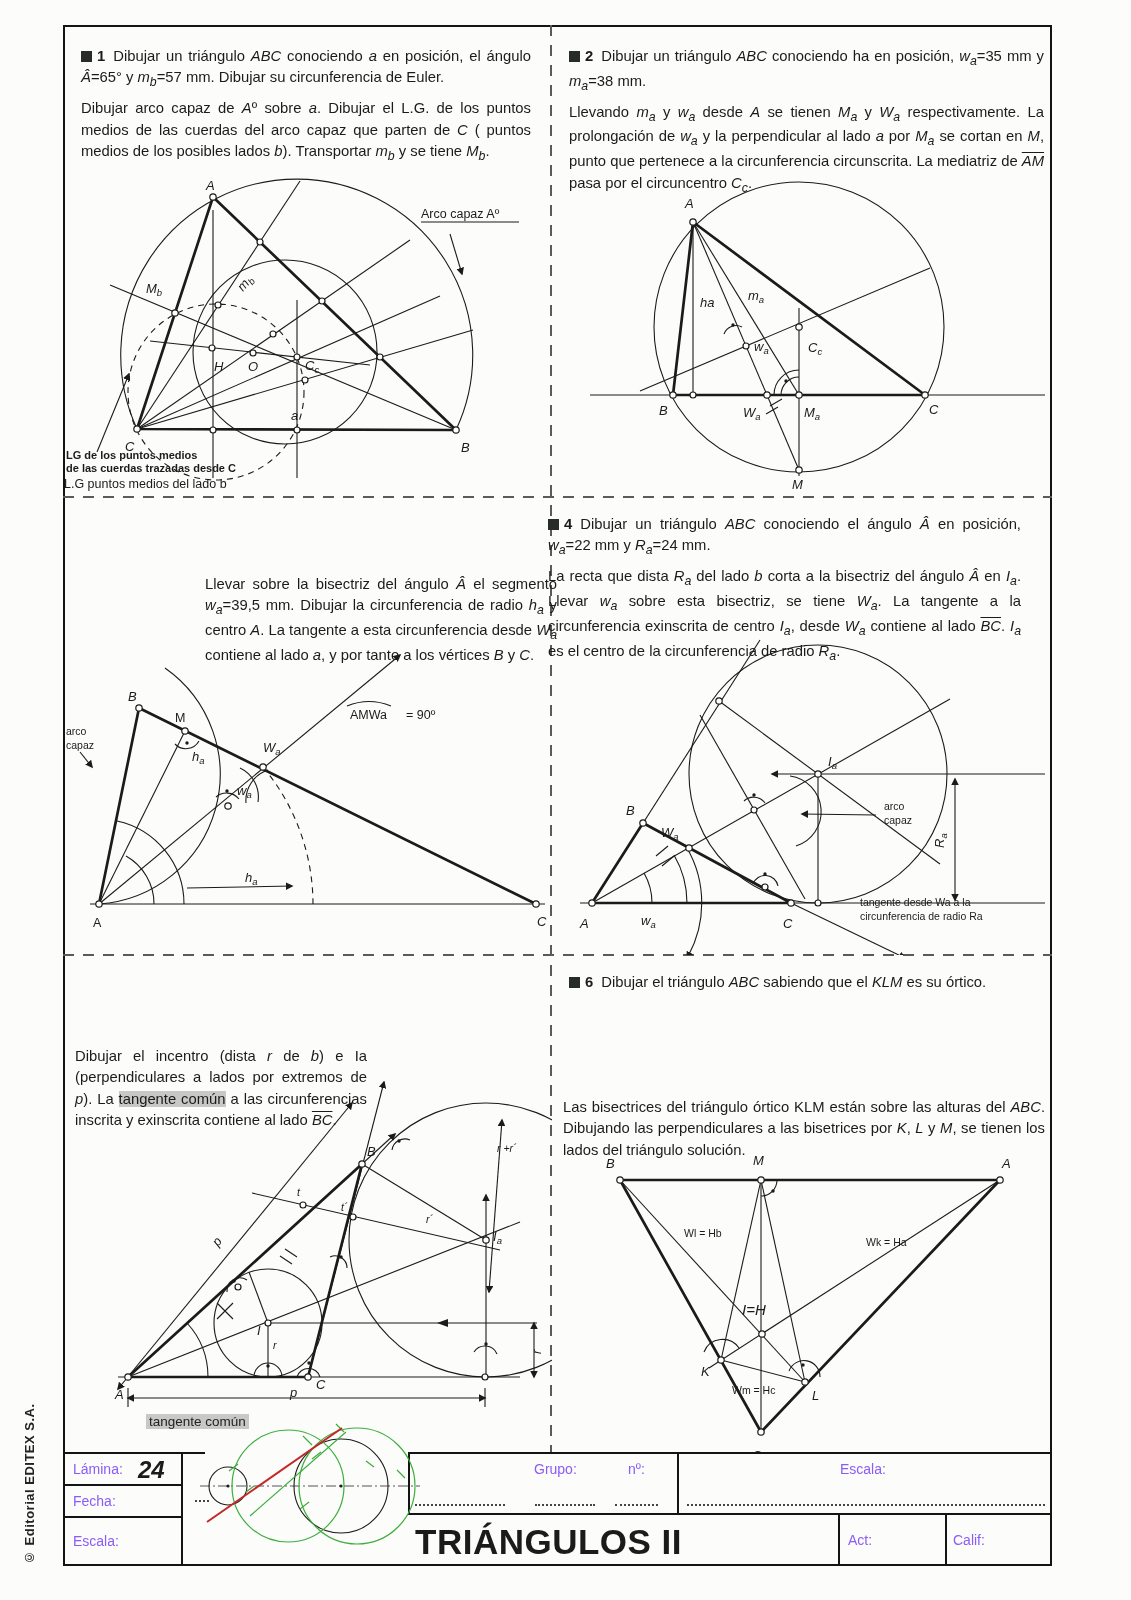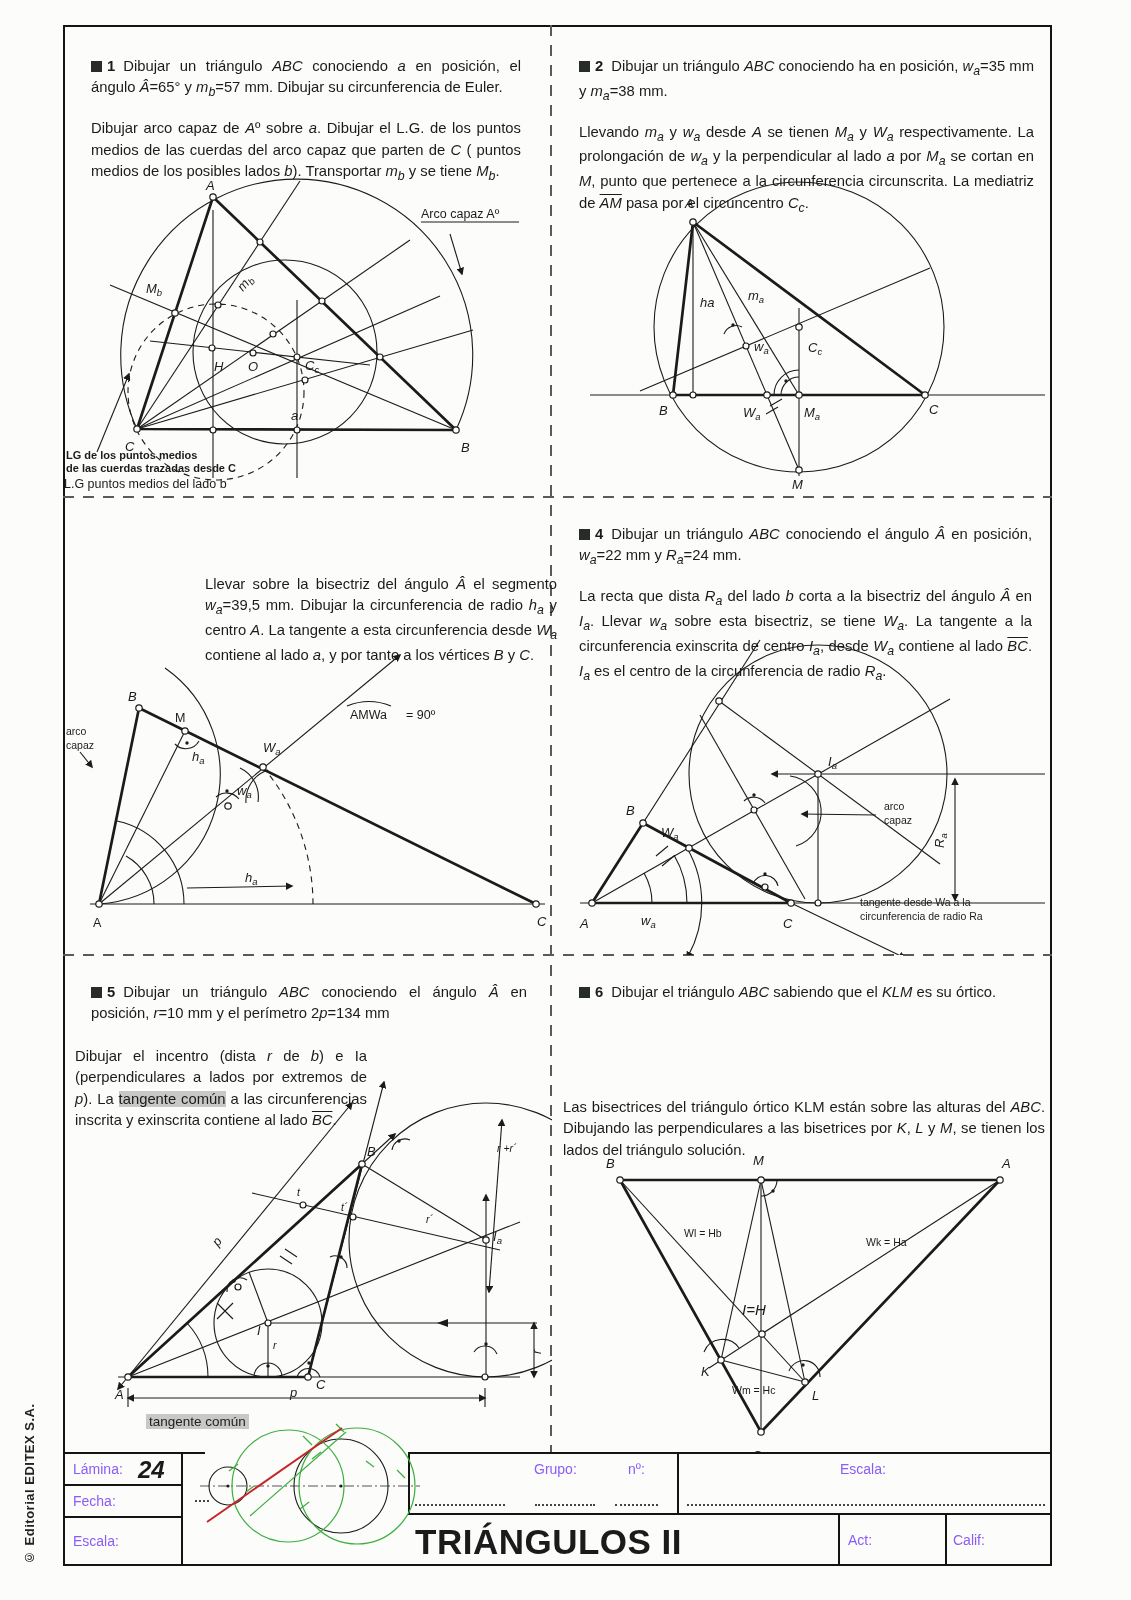--- a/index.html
+++ b/index.html
@@ -8,21 +8,21 @@
   .frame{position:absolute;left:63px;top:25px;width:989px;height:1541px;
          border:2.5px solid #141414;box-sizing:border-box;}
   .vdash{position:absolute;left:550px;top:25px;width:2px;height:1427px;
          background:repeating-linear-gradient(180deg,#5a5a5a 0 11px,transparent 11px 20px);}
   .hdash{position:absolute;left:63px;width:989px;height:2px;
          background:repeating-linear-gradient(90deg,#5a5a5a 0 11px,transparent 11px 20px);}
   .copyright{position:absolute;left:22px;top:1380px;height:185px;
              writing-mode:vertical-rl;transform:rotate(180deg);
              font-size:13px;font-weight:bold;letter-spacing:.5px;color:#222;}
   .txt{position:absolute;font-size:14.8px;line-height:1.45;text-align:justify;}
-  .txt p{margin:16px;}
+  .txt p{margin:6px;}
   .bullet{display:inline-block;width:11px;height:11px;background:#272c28;
           margin-right:5px;vertical-align:-1px;}
   .num{font-weight:bold;margin-right:8px;}
   .ol{text-decoration:overline;}
   .hl{background:#c8c8c6;}
   .fig{position:absolute;pointer-events:none;}
   .ln{fill:none;stroke:#1b1b1b;stroke-width:1.1;}
   .th{stroke-width:2.7;}
   .dsh{stroke-dasharray:6 5;}
   .pt{fill:#fff;stroke:#1b1b1b;stroke-width:1.2;}
@@ -61,28 +61,25 @@
     <p>Dibujar arco capaz de <i>A</i>º sobre <i>a</i>. Dibujar el L.G. de los puntos medios de las cuerdas del arco capaz que parten de <i>C</i> ( puntos medios de los posibles lados <i>b</i>). Transportar <i>m<sub>b</sub></i> y se tiene <i>M<sub>b</sub></i>.</p>
   </div>
 
   <div class="txt" style="left:563px;top:40px;width:487px">
     <p><span class="bullet"></span><span class="num">2</span><span>Dibujar un triángulo <i>ABC</i> conociendo ha en posición, <i>w<sub>a</sub></i>=35 mm y <i>m<sub>a</sub></i>=38 mm.</span></p>
     <p>Llevando <i>m<sub>a</sub></i> y <i>w<sub>a</sub></i> desde <i>A</i> se tienen <i>M<sub>a</sub></i> y <i>W<sub>a</sub></i> respectivamente. La prolongación de <i>w<sub>a</sub></i> y la perpendicular al lado <i>a</i> por <i>M<sub>a</sub></i> se cortan en <i>M</i>, punto que pertenece a la circunferencia circunscrita. La mediatriz de <span class="ol"><i>AM</i></span> pasa por el circuncentro <i>C<sub>c</sub></i>.</p>
   </div>
 
   <div class="txt" style="left:205px;top:574px;width:352px">Llevar sobre la bisectriz del ángulo <i>Â</i> el segmento <i>w<sub>a</sub></i>=39,5 mm. Dibujar la circunferencia de radio <i>h<sub>a</sub></i> y centro <i>A</i>. La tangente a esta circunferencia desde <i>W<sub>a</sub></i> contiene al lado <i>a</i>, y por tanto a los vértices <i>B</i> y <i>C</i>.</div>
 
-  <div class="txt" style="left:563px;top:508px;width:485px">
+  <div class="txt" style="left:542px;top:508px;width:485px">
     <p><span class="bullet"></span><span class="num">4</span><span>Dibujar un triángulo <i>ABC</i> conociendo el ángulo <i>Â</i> en posición, <i>w<sub>a</sub></i>=22 mm y <i>R<sub>a</sub></i>=24 mm.</span></p>
     <p>La recta que dista <i>R<sub>a</sub></i> del lado <i>b</i> corta a la bisectriz del ángulo <i>Â</i> en <i>I<sub>a</sub></i>. Llevar <i>w<sub>a</sub></i> sobre esta bisectriz, se tiene <i>W<sub>a</sub></i>. La tangente a la circunferencia exinscrita de centro <i>I<sub>a</sub></i>, desde <i>W<sub>a</sub></i> contiene al lado <span class="ol"><i>BC</i></span>. <i>I<sub>a</sub></i> es el centro de la circunferencia de radio <i>R<sub>a</sub></i>.</p>
   </div>
 
-  <div class="txt" style="left:75px;top:966px;width:468px">
-    <p><span class="bullet"></span><span class="num">5</span><span>Dibujar un triángulo <i>ABC</i> conociendo el ángulo <i>Â</i> en posición, <i>r</i>=10 mm y el perímetro 2<i>p</i>=134 mm</span></p>
-  </div>
   <div class="txt" style="left:75px;top:1046px;width:292px">Dibujar el incentro (dista <i>r</i> de <i>b</i>) e Ia (perpendiculares a lados por extremos de <i>p</i>). La <span class="hl">tangente común</span> a las circunferencias inscrita y exinscrita contiene al lado <span class="ol"><i>BC</i></span>.</div>
 
   <div class="txt" style="left:563px;top:966px;width:485px">
     <p><span class="bullet"></span><span class="num">6</span><span>Dibujar el triángulo <i>ABC</i> sabiendo que el <i>KLM</i> es su órtico.</span></p>
   </div>
   <div class="txt" style="left:563px;top:1097px;width:482px">Las bisectrices del triángulo órtico KLM están sobre las alturas del <i>ABC</i>. Dibujando las perpendiculares a las bisetrices por <i>K</i>, <i>L</i> y <i>M</i>, se tienen los lados del triángulo solución.</div>
 
   <svg class="fig" style="left:63px;top:25px" width="489" height="472" viewBox="63 25 489 472">
     <defs>
         <marker id="ar1" viewBox="0 0 10 10" refX="8" refY="5" markerWidth="7" markerHeight="7" orient="auto-start-reverse">

